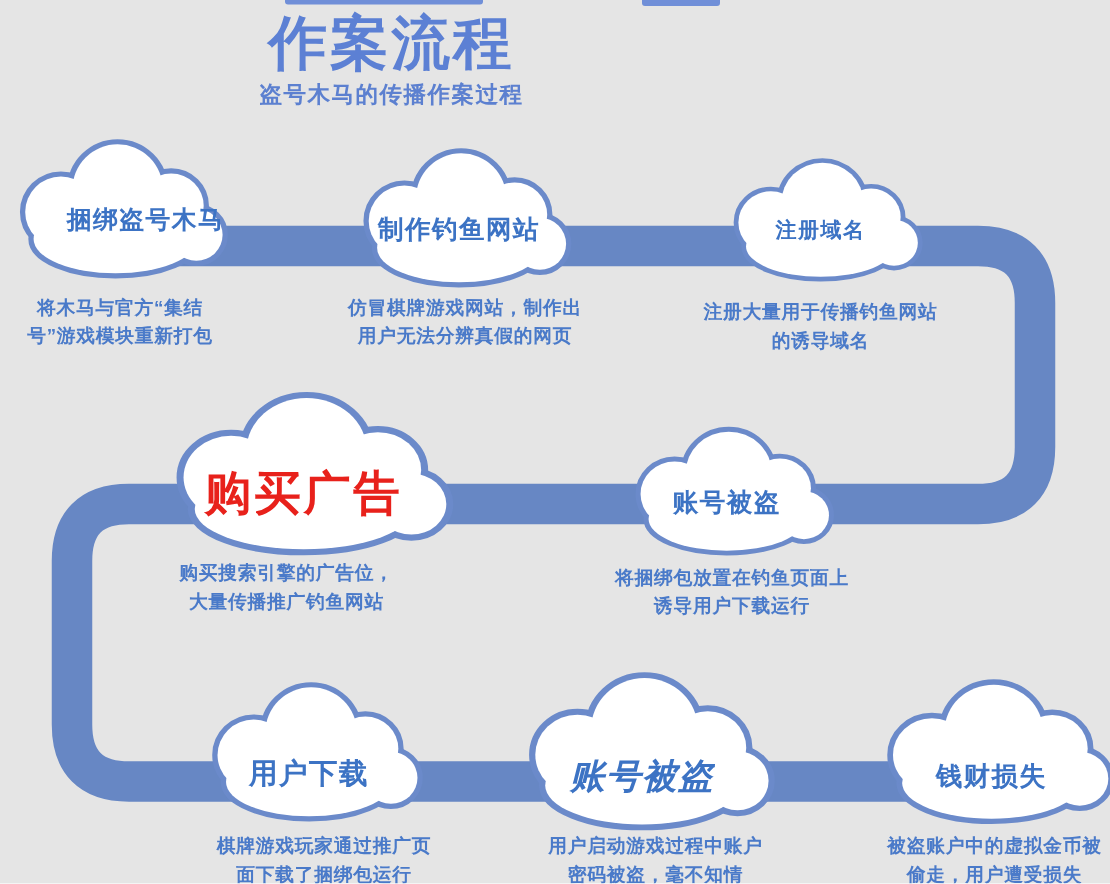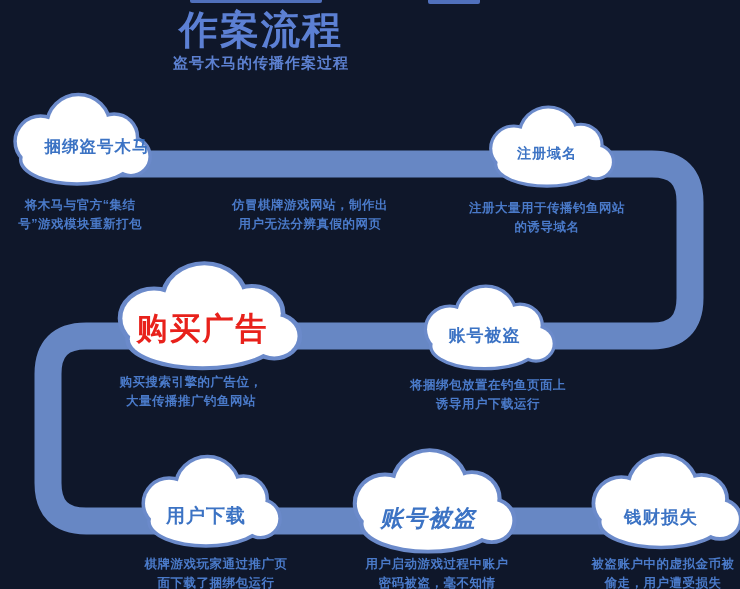--- a/index.html
+++ b/index.html
@@ -1,17 +1,17 @@
 <!DOCTYPE html>
 <html><head>
 <meta charset="utf-8">
 <style>
   html,body{margin:0;padding:0;background:#ffffff;}
   .stage{
-    position:relative;width:740px;height:589px;background:#0f172a;overflow:hidden;
+    position:relative;width:740px;height:589px;background:#e5e5e5;overflow:hidden;
     font-family:"Liberation Sans",sans-serif;
   }
   
   .artifact{position:absolute;background:#5c80d6;opacity:.85;border-radius:0 0 2px 2px;}
   .a1{left:190px;top:0;width:132px;height:3px;}
   .a2{left:428px;top:0;width:52px;height:4px;}
 
   .header{position:absolute;left:61px;top:8px;width:400px;text-align:center;}
   .title{
     margin:0;font-size:39px;line-height:44px;font-weight:800;letter-spacing:2px;
@@ -104,20 +104,26 @@
 
   <div class="node n1 row12">
     <svg class="cloud" viewBox="0 0 220 150" preserveAspectRatio="none">
         <use href="#cloudShape"></use>
       </svg>
     <div class="node-label">捆绑盗号木马</div>
   </div>
   <div class="desc d1">将木马与官方“集结
 号”游戏模块重新打包</div>
 
+  <div class="node n2 row12">
+    <svg class="cloud" viewBox="0 0 220 150" preserveAspectRatio="none">
+        <use href="#cloudShape"></use>
+      </svg>
+    <div class="node-label">制作钓鱼网站</div>
+  </div>
   <div class="desc d2">仿冒棋牌游戏网站，制作出
 用户无法分辨真假的网页</div>
 
   <div class="node n3 row12">
     <svg class="cloud" viewBox="0 0 220 150" preserveAspectRatio="none">
         <use href="#cloudShape"></use>
       </svg>
     <div class="node-label">注册域名</div>
   </div>
   <div class="desc d3">注册大量用于传播钓鱼网站

